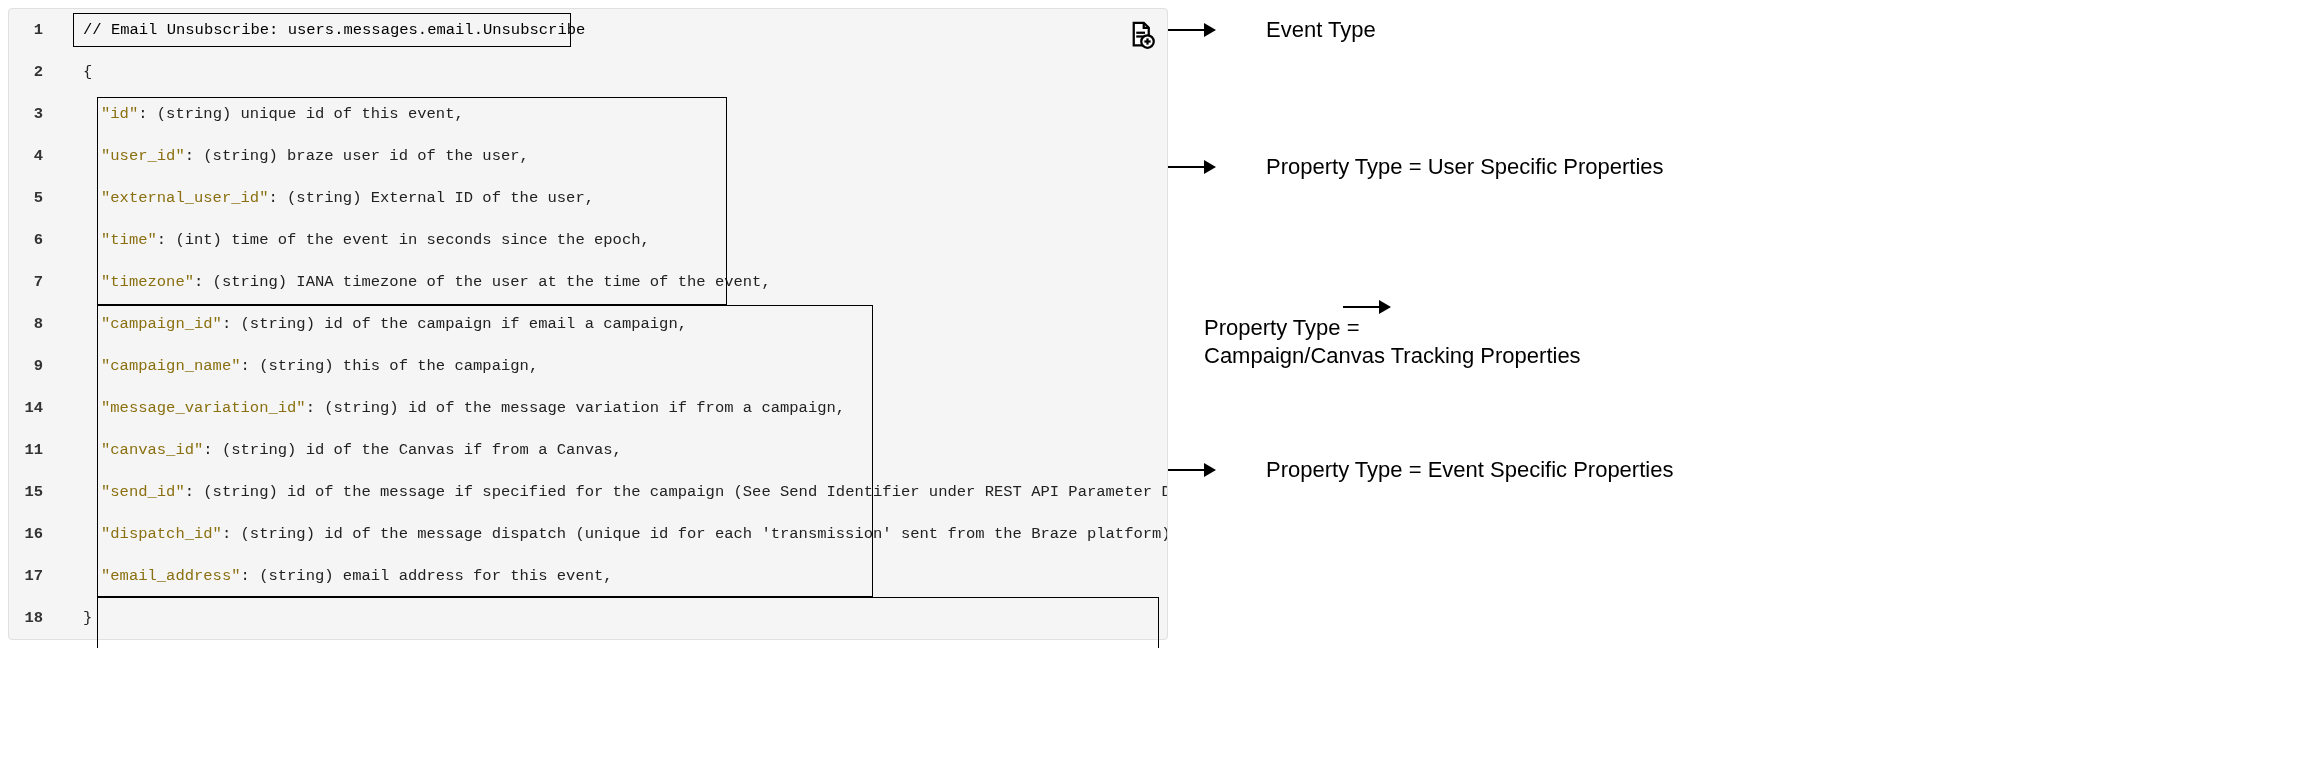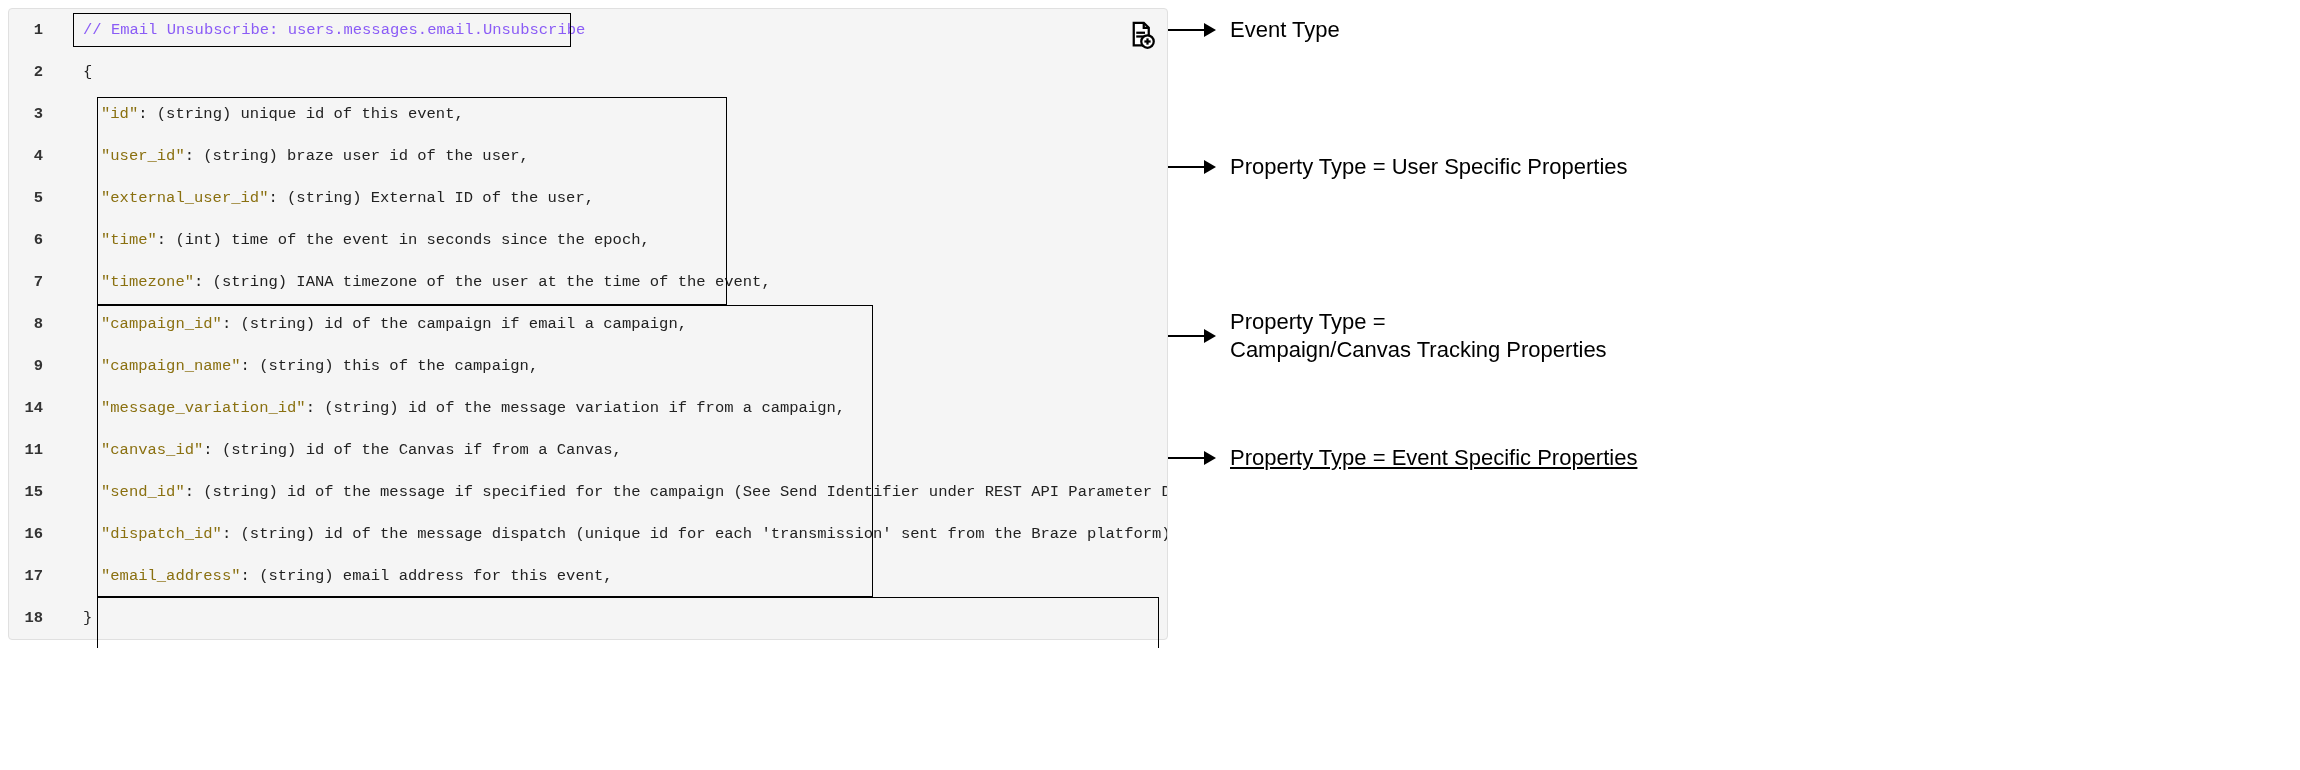--- a/index.html
+++ b/index.html
@@ -45,21 +45,21 @@
   }
   .code {
     white-space: nowrap;
     overflow: hidden;
     padding-left: 28px;
     font-family: "SFMono-Regular", Consolas, "Liberation Mono", Menlo, monospace;
     color: #222;
   }
   .indent { padding-left: 46px; }
   .key { color: #8a7010; font-weight: 500; }
-  .comment { color: #8b5cf6; margin-top: 19px; }
+  .comment { color: #000000; margin-top: 19px; }
   .brace { color: #222; }
 
   
   .outline {
     position: absolute;
     border: 1.5px solid #000;
     background: transparent;
     pointer-events: none;
   }
 
@@ -93,20 +93,21 @@
     width: 0; height: 0;
     border-top: 7px solid transparent;
     border-bottom: 7px solid transparent;
     border-left: 12px solid #000;
   }
   .anno-text {
     font-size: 22px;
     color: #000;
     line-height: 1.25;
     font-family: -apple-system, BlinkMacSystemFont, "Segoe UI", Helvetica, Arial, sans-serif;
+    margin-left: 36px;
   }
   .anno-text.multiline { max-width: 460px; }
 
   
   .copy-icon {
     position: absolute;
     top: 10px;
     right: 12px;
     width: 30px;
     height: 30px;
@@ -208,31 +209,31 @@
         </div>
       <div class="anno-text">Event Type</div>
     </div>
     <div class="anno-row" style="top:145px;">
       <div class="arrow">
           <div class="arrow-line"></div>
           <div class="arrow-head"></div>
         </div>
       <div class="anno-text">Property Type = User Specific Properties</div>
     </div>
-    <div class="anno-row" style="top:300px;">
+    <div class="anno-row" style="top:292px;flex-direction:column;">
       <div class="arrow">
           <div class="arrow-line"></div>
           <div class="arrow-head"></div>
         </div>
       <div class="anno-text multiline">
         <span>Property Type =</span><br>
         <span>Campaign/Canvas Tracking Properties</span>
       </div>
     </div>
-    <div class="anno-row" style="top:436px;text-decoration:underline;">
+    <div class="anno-row" style="top:448px;">
       <div class="arrow">
           <div class="arrow-line"></div>
           <div class="arrow-head"></div>
         </div>
       <div class="anno-text">Property Type = Event Specific Properties</div>
     </div>
   </div>
 </div>
 
 </body></html>

